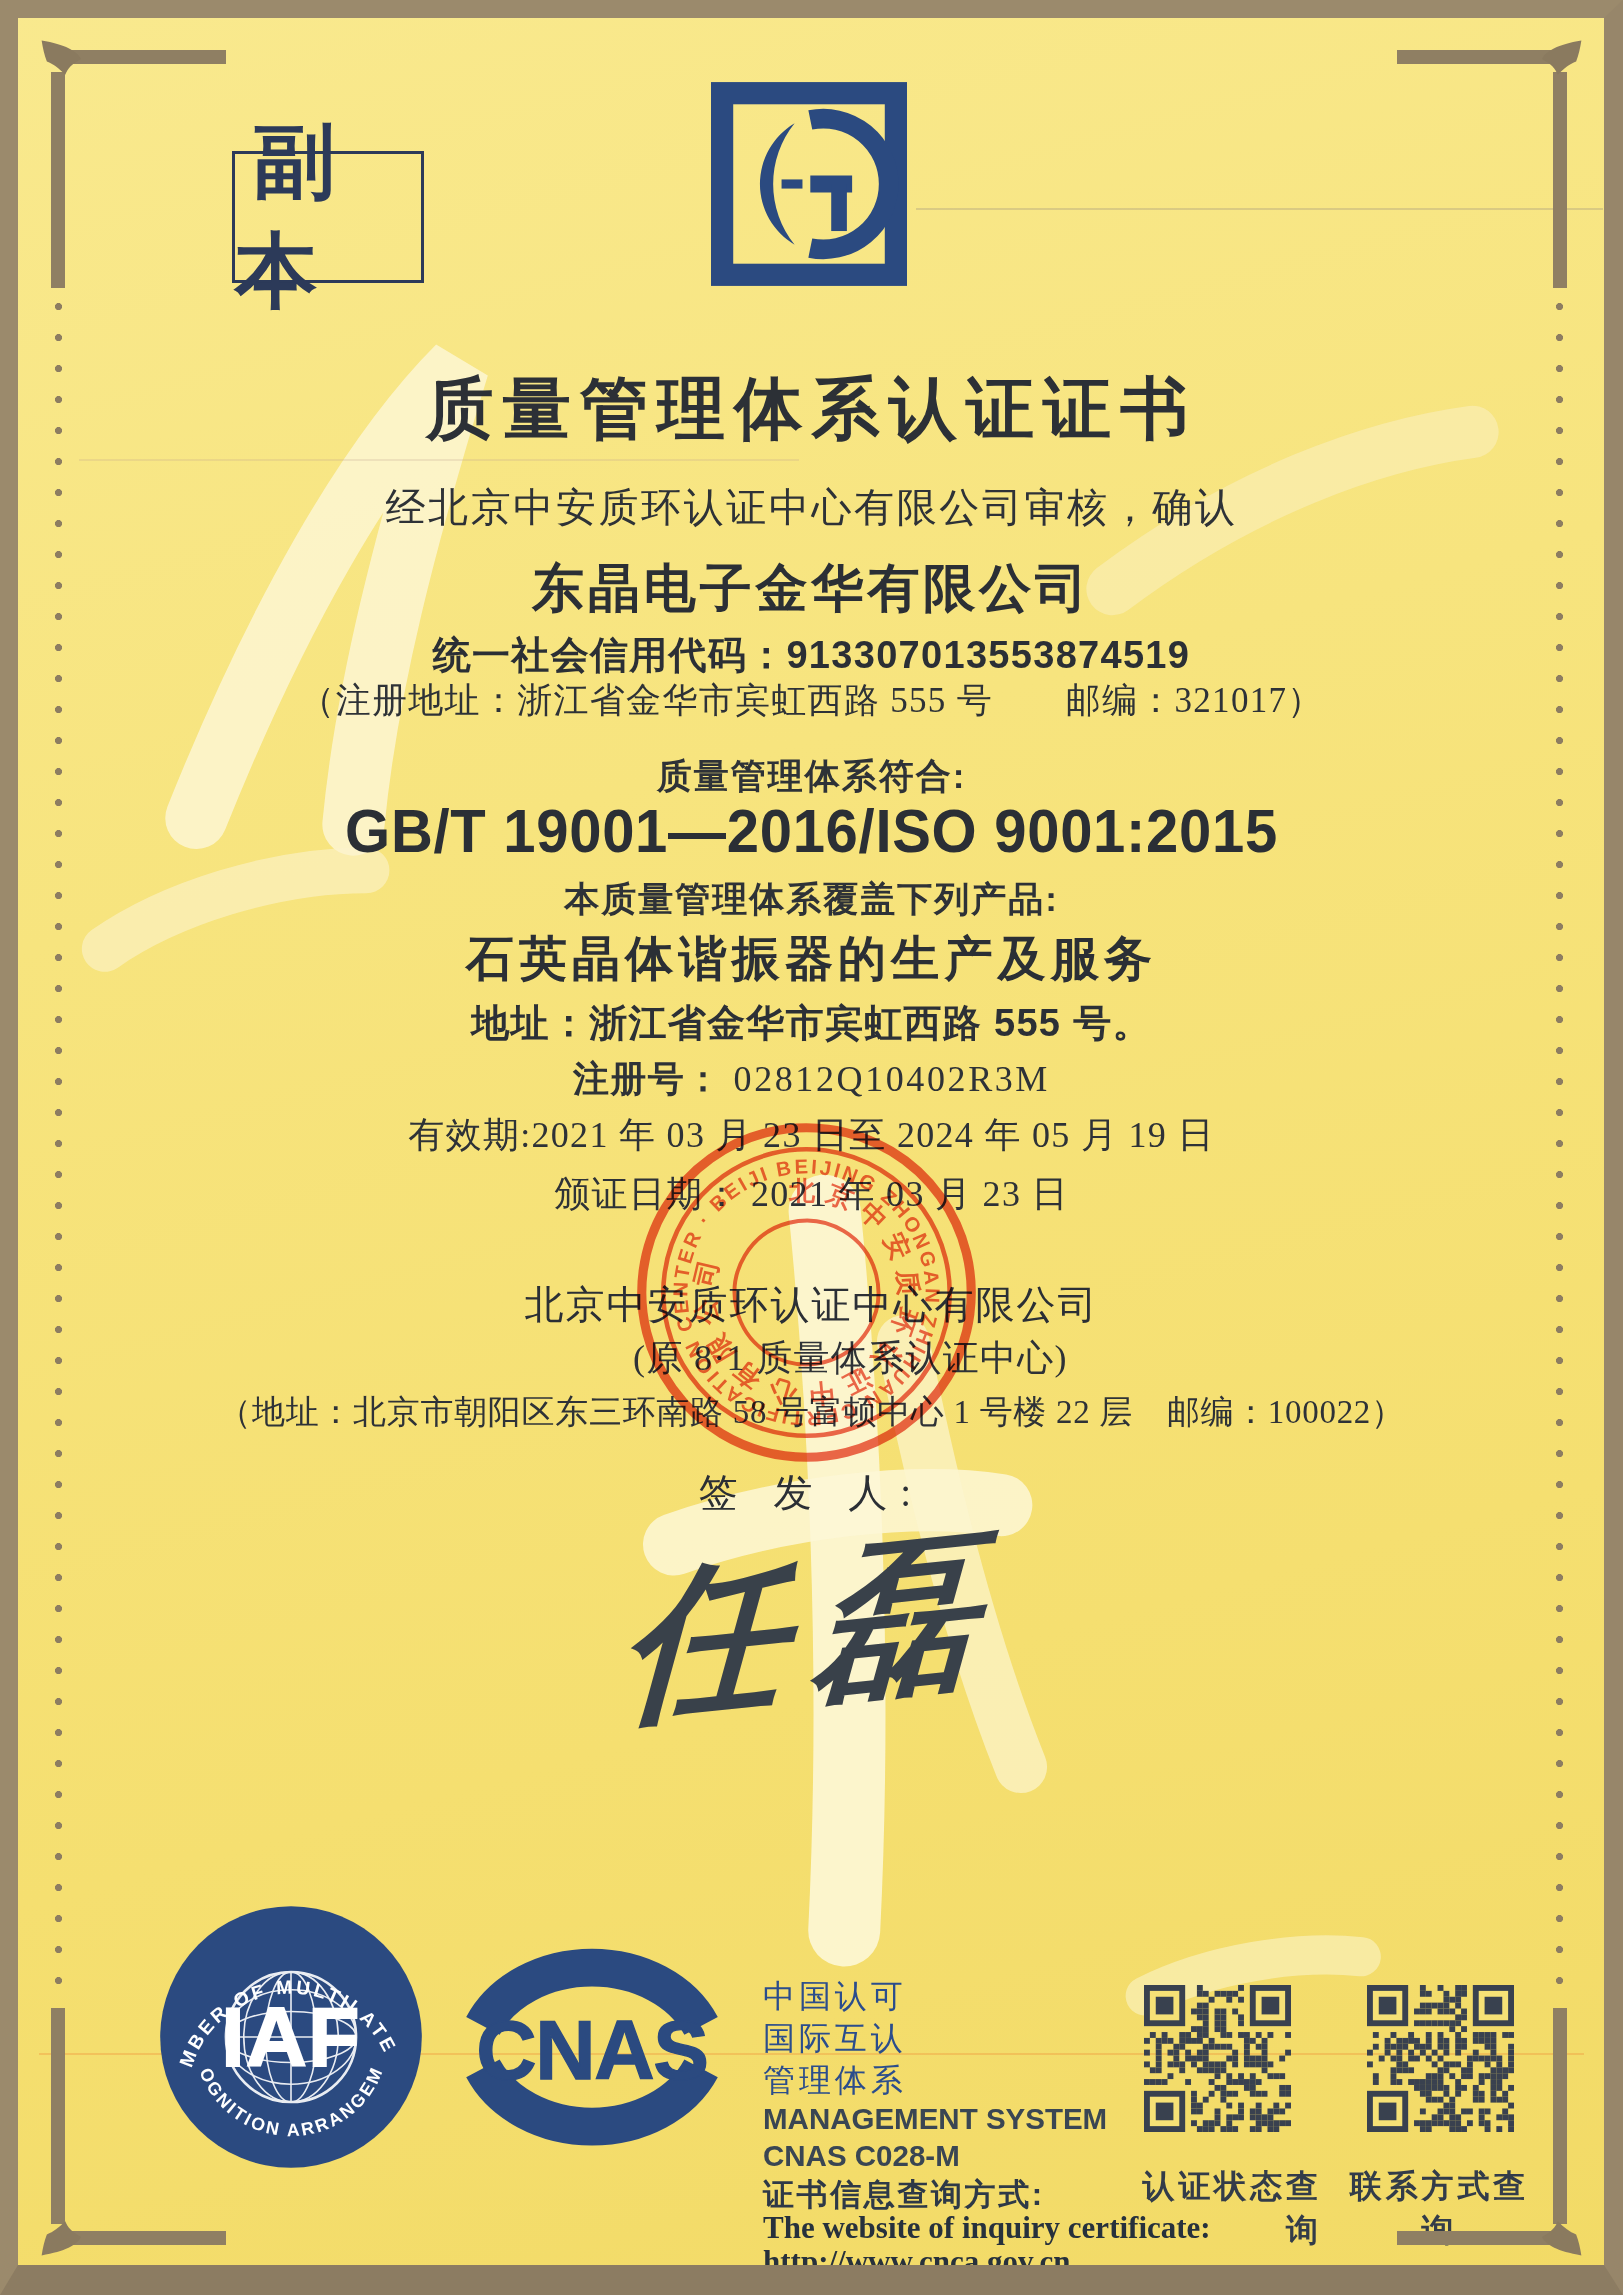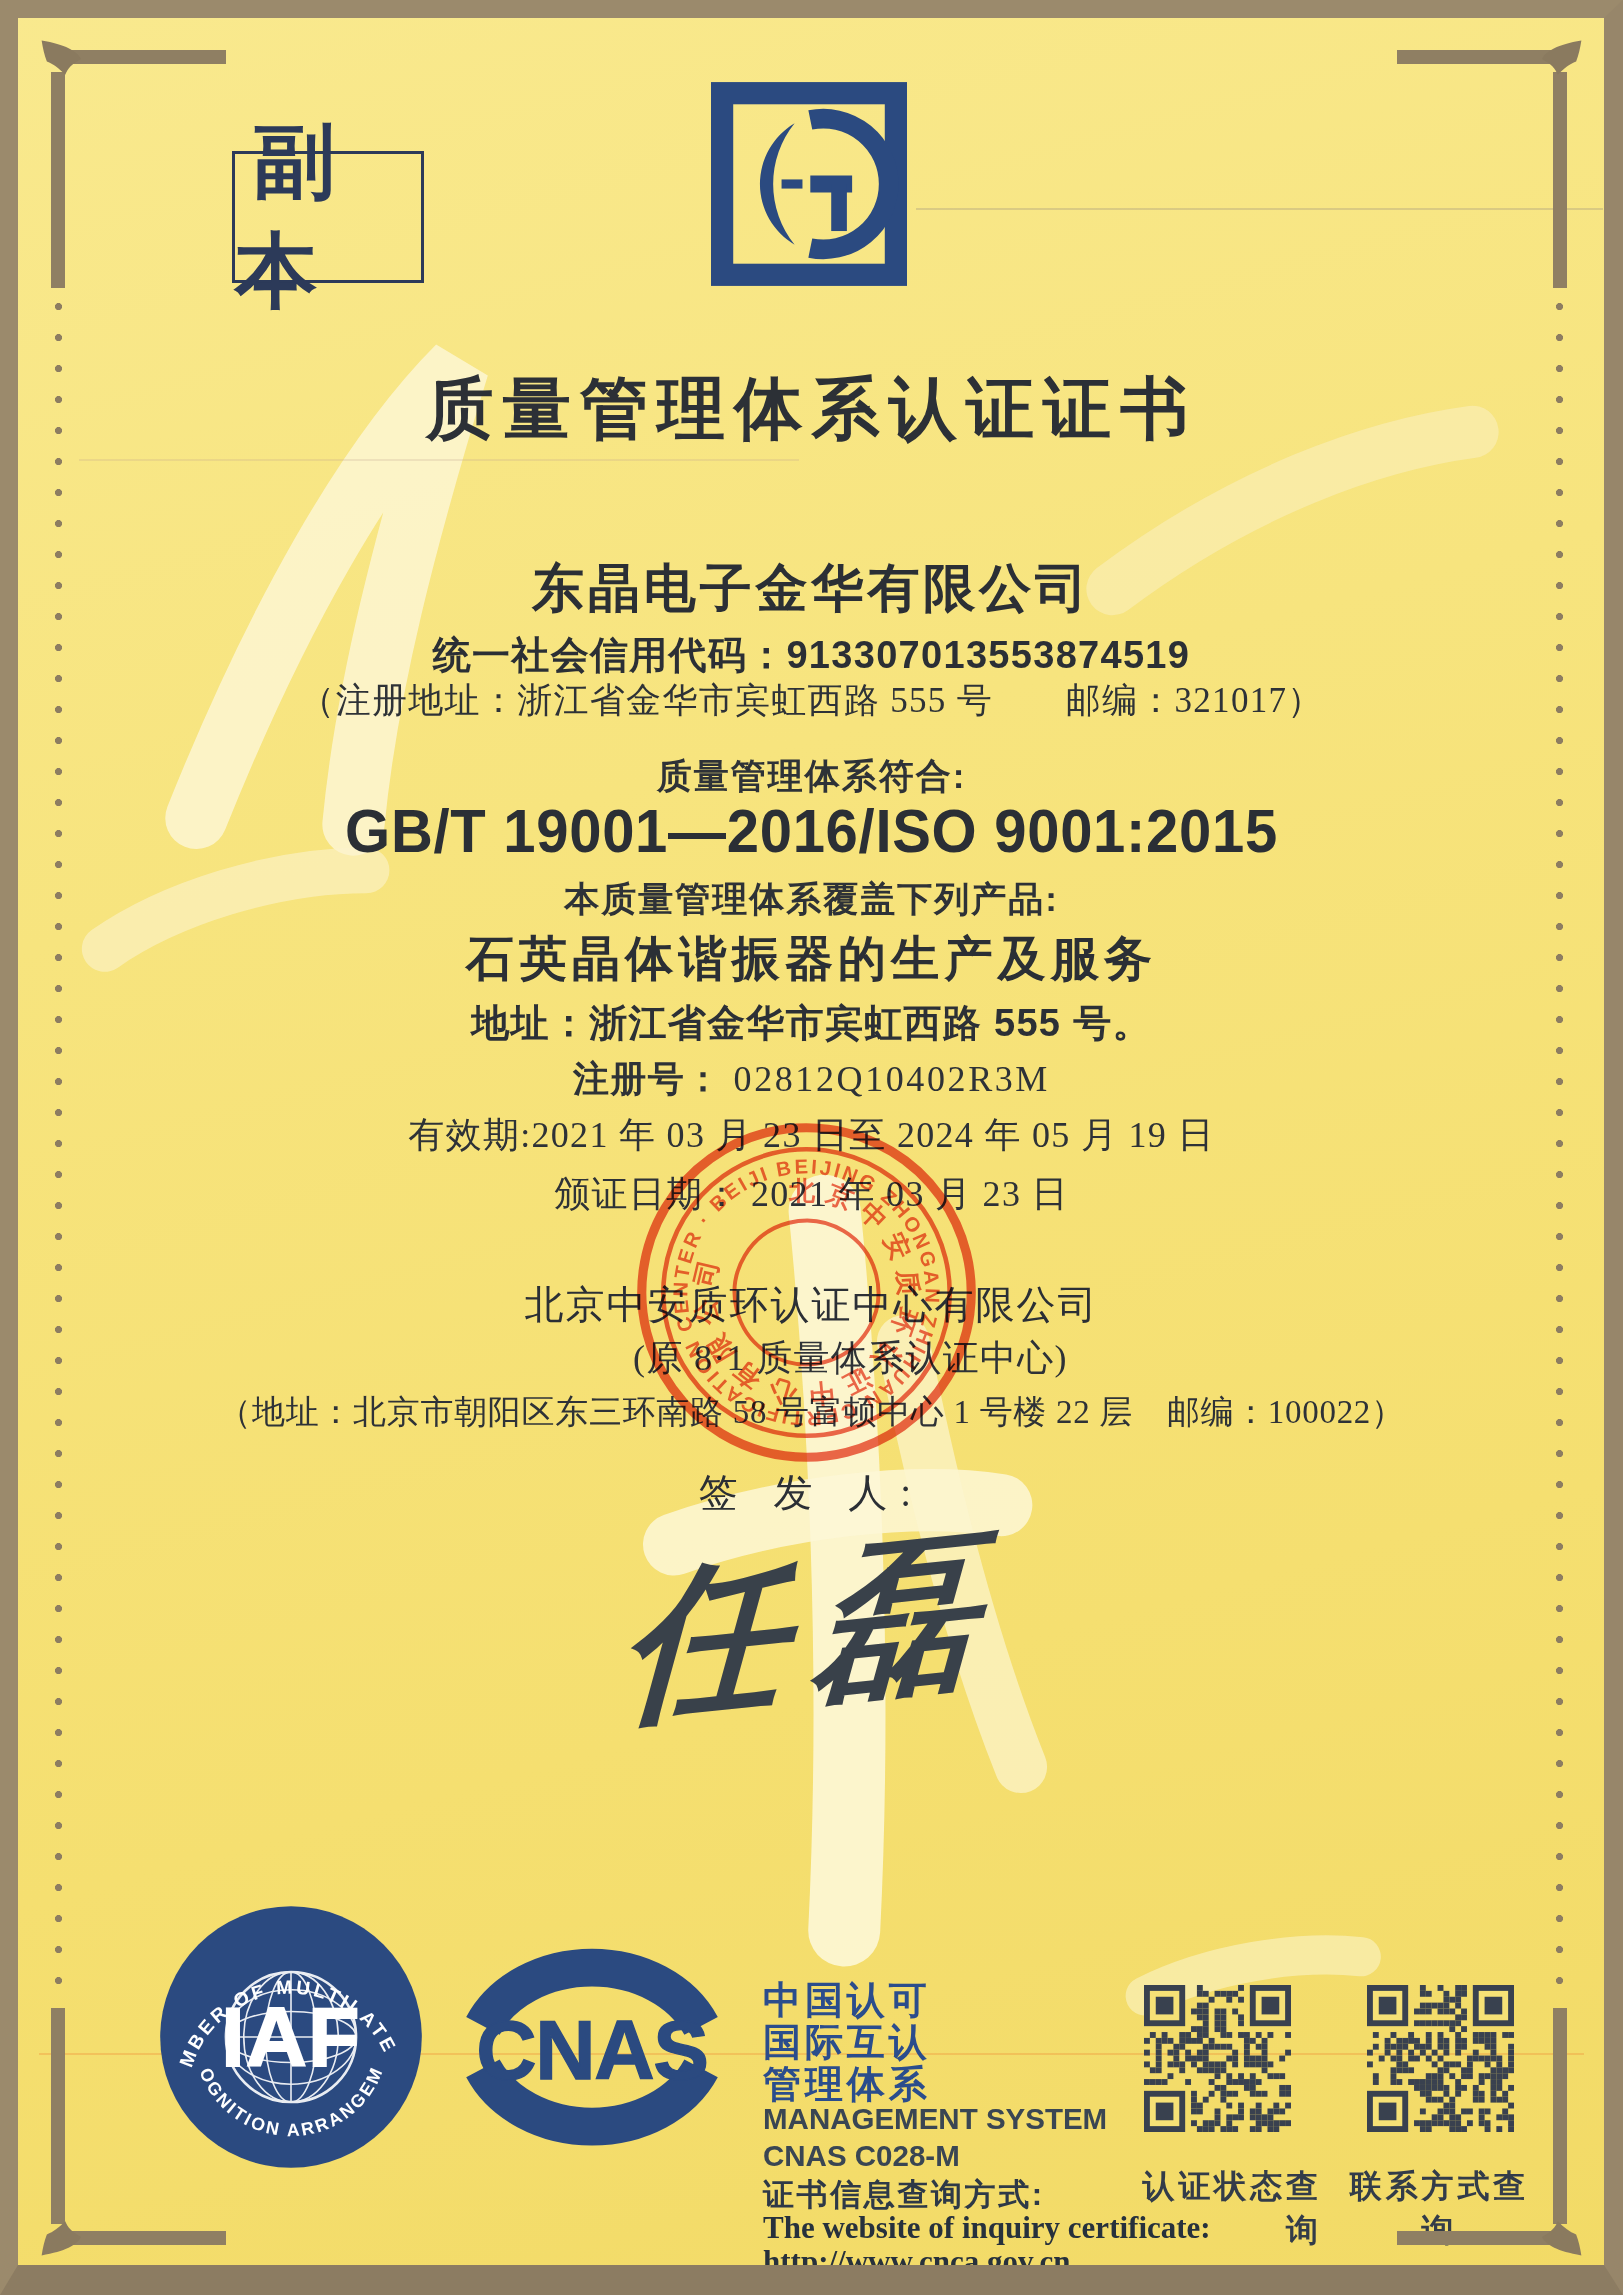--- a/index.html
+++ b/index.html
@@ -37,21 +37,21 @@
   .t-product{font-size:48px;font-weight:800;letter-spacing:5.2px;color:#2b2f35;}
   .t-addr{font-size:38px;font-weight:650;letter-spacing:1.3px;color:#2c3036;}
   .t-plain{font-size:36px;color:#2e3237;letter-spacing:1.3px;}
   .t-org{font-size:39px;color:#2b2f35;letter-spacing:2px;}
   .t-former{font-size:36px;color:#2e3237;letter-spacing:1.3px;}
   .t-orgaddr{font-size:33px;color:#2e3237;letter-spacing:0.7px;}
   .t-signer{font-size:39px;color:#2b2f35;letter-spacing:13px;}
   .signature{font-family:"DejaVu Serif","Liberation Serif",serif;font-style:italic;font-weight:700;
              font-size:165px;color:#39414a;transform:rotate(-6deg) skewX(-8deg);letter-spacing:26px;}
   
-  .acc-cn{font-size:38px;color:#2b4d8c;font-weight:700;letter-spacing:3.9px;}
+  .acc-cn{font-size:32px;color:#2b4d8c;font-weight:400;letter-spacing:3.9px;}
   .acc-en{font-size:29.5px;color:#3a4653;font-weight:600;letter-spacing:0px;}
   .inq-cn{font-size:31px;color:#2e3947;font-weight:700;letter-spacing:2.6px;}
   .inq-en{font-family:"Liberation Serif","DejaVu Serif",serif;font-size:31px;color:#27313c;font-weight:600;}
   .qr-label{font-size:32px;color:#333c49;font-weight:600;letter-spacing:3.9px;}
   
   .scanline{position:absolute;height:2px;z-index:1;}
 </style>
 </head>
 <body>
 
@@ -108,20 +108,21 @@
     <g stroke="#2b4a80" fill="none">
       <path d="M128,63 A108,108 0 0 0 128,249 A148,148 0 0 1 128,63 Z" fill="#2b4a80" stroke="none"></path>
       <path d="M152,58 A100,100 0 1 1 152,254" stroke-width="30"></path>
       <path d="M152,156 L216,156" stroke-width="26"></path>
       <path d="M196,156 L196,228" stroke-width="24"></path>
       <path d="M140,156 L108,156" stroke-width="14"></path>
     </g>
   </svg>
 
   <div class="abs ctr hei t-title" style="top:364px;z-index:2;"><span>质量管理体系认证证书</span></div>
+  <div class="abs ctr hei t-audit" style="top:480px;z-index:2;"><span>经北京中安质环认证中心有限公司审核，确认</span></div>
   <div class="abs ctr hei t-company" style="top:554px;z-index:2;"><span>东晶电子金华有限公司</span></div>
   <div class="abs ctr hei t-credit" style="top:630px;z-index:2;"><span>统一社会信用代码：913307013553874519</span></div>
   <div class="abs ctr song t-regaddr" style="top:677px;z-index:2;"><span>（注册地址：浙江省金华市宾虹西路 555 号　　邮编：321017）</span></div>
   <div class="abs ctr hei t-conform" style="top:753px;z-index:2;"><span>质量管理体系符合:</span></div>
   <div class="abs ctr hei t-standard" style="top:797px;z-index:2;"><span>GB/T 19001—2016/ISO 9001:2015</span></div>
   <div class="abs ctr hei t-covers" style="top:876px;z-index:2;"><span>本质量管理体系覆盖下列产品:</span></div>
   <div class="abs ctr hei t-product" style="top:927px;z-index:2;"><span>石英晶体谐振器的生产及服务</span></div>
   <div class="abs ctr hei t-addr" style="top:998px;z-index:2;"><span>地址：浙江省金华市宾虹西路 555 号。</span></div>
   <div class="abs ctr t-plain" style="top:1055px;z-index:2;">
     <span class="hei" style="font-weight:600;">注册号：</span>

